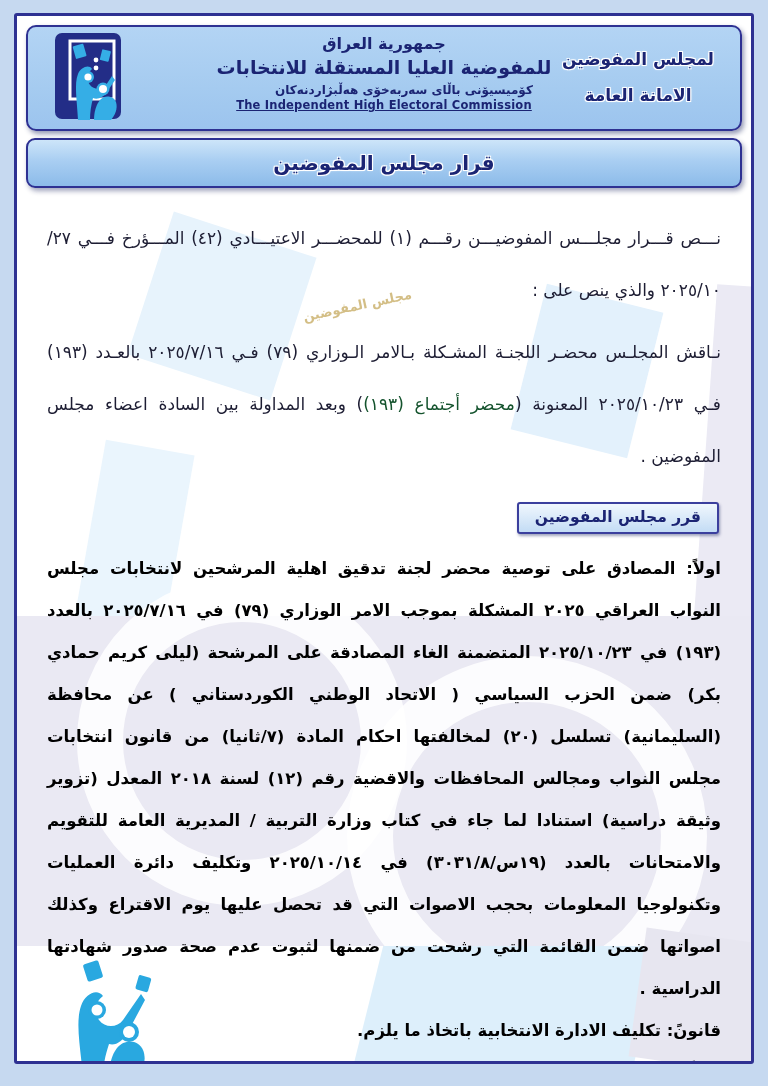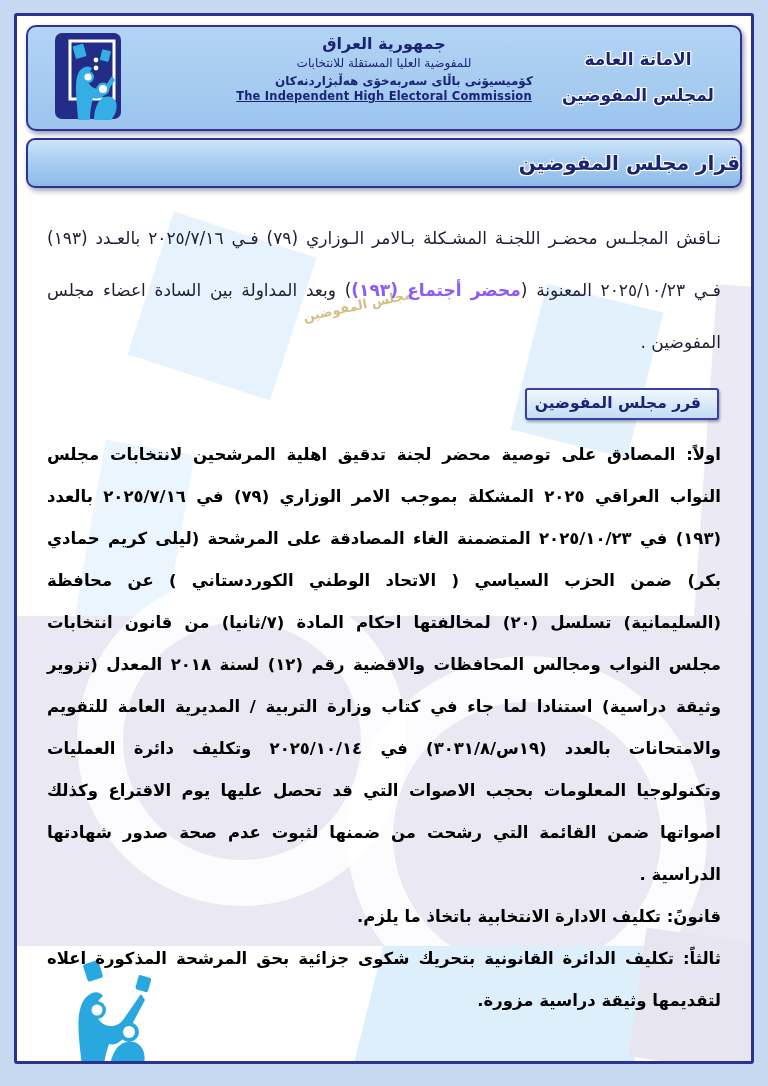--- a/index.html
+++ b/index.html
@@ -44,55 +44,55 @@
     border:2px solid #2e3192; border-radius:10px;
     box-shadow:2px 3px 5px rgba(20,30,90,.45);
     display:flex; align-items:center;
   }
   .logo-wrap { margin-right:0; margin-left:0; padding:0 0 0 26px; }
   .center-block {
     position:absolute; left:0; right:0; top:6px;
     text-align:center; color:#1b2473; line-height:1.35;
   }
   .center-block .l1 { font-size:16px; font-weight:bold; }
-  .center-block .l2 { font-size:12px; font-weight:normal; }
+  .center-block .l2 { font-size:19px; font-weight:bold; }
   .center-block .l3 { font-size:12px; font-weight:bold; margin-top:2px;padding-left:40px; }
   .center-block .l4 { font-size:11.5px; font-weight:bold; letter-spacing:.2px;text-decoration:underline; }
   .right-block {
     position:absolute; right:26px; top:14px; text-align:center;
     color:#1b2473; font-weight:bold; font-size:17px; line-height:36px;
     direction:rtl;
   }
   .glow { text-shadow:1px 1px 0 #fff,-1px -1px 0 #fff,1px -1px 0 #fff,-1px 1px 0 #fff,0 0 3px #fff; }
 
   
   .title-bar {
     position:relative; z-index:2;
     margin:7px 9px 0 9px; height:50px;
     background:linear-gradient(180deg,#cde5f9 0%,#a9cef2 45%,#8cbbe9 100%);
     border:2px solid #2e3192; border-radius:9px;
     box-shadow:2px 3px 5px rgba(20,30,90,.4);
-    display:flex; align-items:center; justify-content:flex-end;
+    display:flex; align-items:center; justify-content:center;
   }
   .title-bar .t { color:#1b2473; font-weight:bold; font-size:20px; direction:rtl; }
 
   
   .content {
     position:relative; z-index:1;
     direction:rtl; text-align:justify;
     padding:24px 30px 0 30px;
     color:#1d1d33;
   }
   .intro-p { font-size:17px; line-height:52px; text-align:justify; }
   .intro-p + .intro-p { margin-top:10px; }
-  .intro-p .b { font-weight:bold; color:#8b5cf6; }
+  .intro-p .b { font-weight:normal; color:#14532d; }
   .badge-row { margin:20px 2px 14px 0; }
   .decision-badge {
     display:inline-block;
-    padding:4px 16px 6px 8px;
+    padding:4px 16px 6px 16px;
     background:linear-gradient(180deg,#f0f7fd 0%,#c3dcf5 100%);
     border:2px solid #3b3f9d; border-radius:3px;
     color:#1b2473; font-weight:bold; font-size:15.5px;
     box-shadow:1px 2px 3px rgba(20,30,90,.4);
   }
   .clause { font-weight:bold; color:#000000; font-size:16.5px; line-height:42px; text-align:justify; }
 </style>
 </head>
 <body>
 
@@ -147,30 +147,31 @@
         </g>
       </svg>
     </div>
     <div class="center-block">
       <div class="l1">جمهورية العراق</div>
       <div class="l2">للمفوضية العليا المستقلة للانتخابات</div>
       <div class="l3">كۆميسيۆنی باڵای سەربەخۆی هەڵبژاردنەكان</div>
       <div class="l4">The Independent High Electoral Commission</div>
     </div>
     <div class="right-block">
+      <div class="glow">لمجلس المفوضين</div>
       <div class="glow">الامانة العامة</div>
-      <div class="glow">لمجلس المفوضين</div>
     </div>
   </div>
 
   <div class="title-bar">
     <div class="t glow">قرار مجلس المفوضين</div>
   </div>
 
   <div class="content">
+    <p class="intro-p">نـــص قـــرار مجلـــس المفوضيـــن رقـــم (١) للمحضـــر الاعتيـــادي (٤٢) المـــؤرخ فـــي ٢٧/ ٢٠٢٥/١٠ والذي ينص على :</p>
     <p class="intro-p"><span>نـاقش المجلـس محضـر اللجنـة المشـكلة بـالامر الـوزاري (٧٩) فـي ٢٠٢٥/٧/١٦ بالعـدد (١٩٣) فـي ٢٠٢٥/١٠/٢٣ المعنونة (</span><span class="b">محضر أجتماع (١٩٣)</span><span>) وبعد المداولة بين السادة اعضاء مجلس المفوضين .</span></p>
 
     <div class="badge-row">
       <span class="decision-badge">قرر مجلس المفوضين</span>
     </div>
 
     <p class="clause">اولاً: المصادق على توصية محضر لجنة تدقيق اهلية المرشحين لانتخابات مجلس النواب العراقي ٢٠٢٥ المشكلة بموجب الامر الوزاري (٧٩) في ٢٠٢٥/٧/١٦ بالعدد (١٩٣) في ٢٠٢٥/١٠/٢٣ المتضمنة الغاء المصادقة على المرشحة (ليلى كريم حمادي بكر) ضمن الحزب السياسي ( الاتحاد الوطني الكوردستاني ) عن محافظة (السليمانية) تسلسل (٢٠) لمخالفتها احكام المادة (٧/ثانيا) من قانون انتخابات مجلس النواب ومجالس المحافظات والاقضية رقم (١٢) لسنة ٢٠١٨ المعدل (تزوير وثيقة دراسية) استنادا لما جاء في كتاب وزارة التربية / المديرية العامة للتقويم والامتحانات بالعدد (١٩س/٣٠٣١/٨) في ٢٠٢٥/١٠/١٤ وتكليف دائرة العمليات وتكنولوجيا المعلومات بحجب الاصوات التي قد تحصل عليها يوم الاقتراع وكذلك اصواتها ضمن القائمة التي رشحت من ضمنها لثبوت عدم صحة صدور شهادتها الدراسية .</p>
     <p class="clause">قانونً: تكليف الادارة الانتخابية باتخاذ ما يلزم.</p>
     <p class="clause">ثالثاً: تكليف الدائرة القانونية بتحريك شكوى جزائية بحق المرشحة المذكورة اعلاه لتقديمها وثيقة دراسية مزورة.</p>
 

